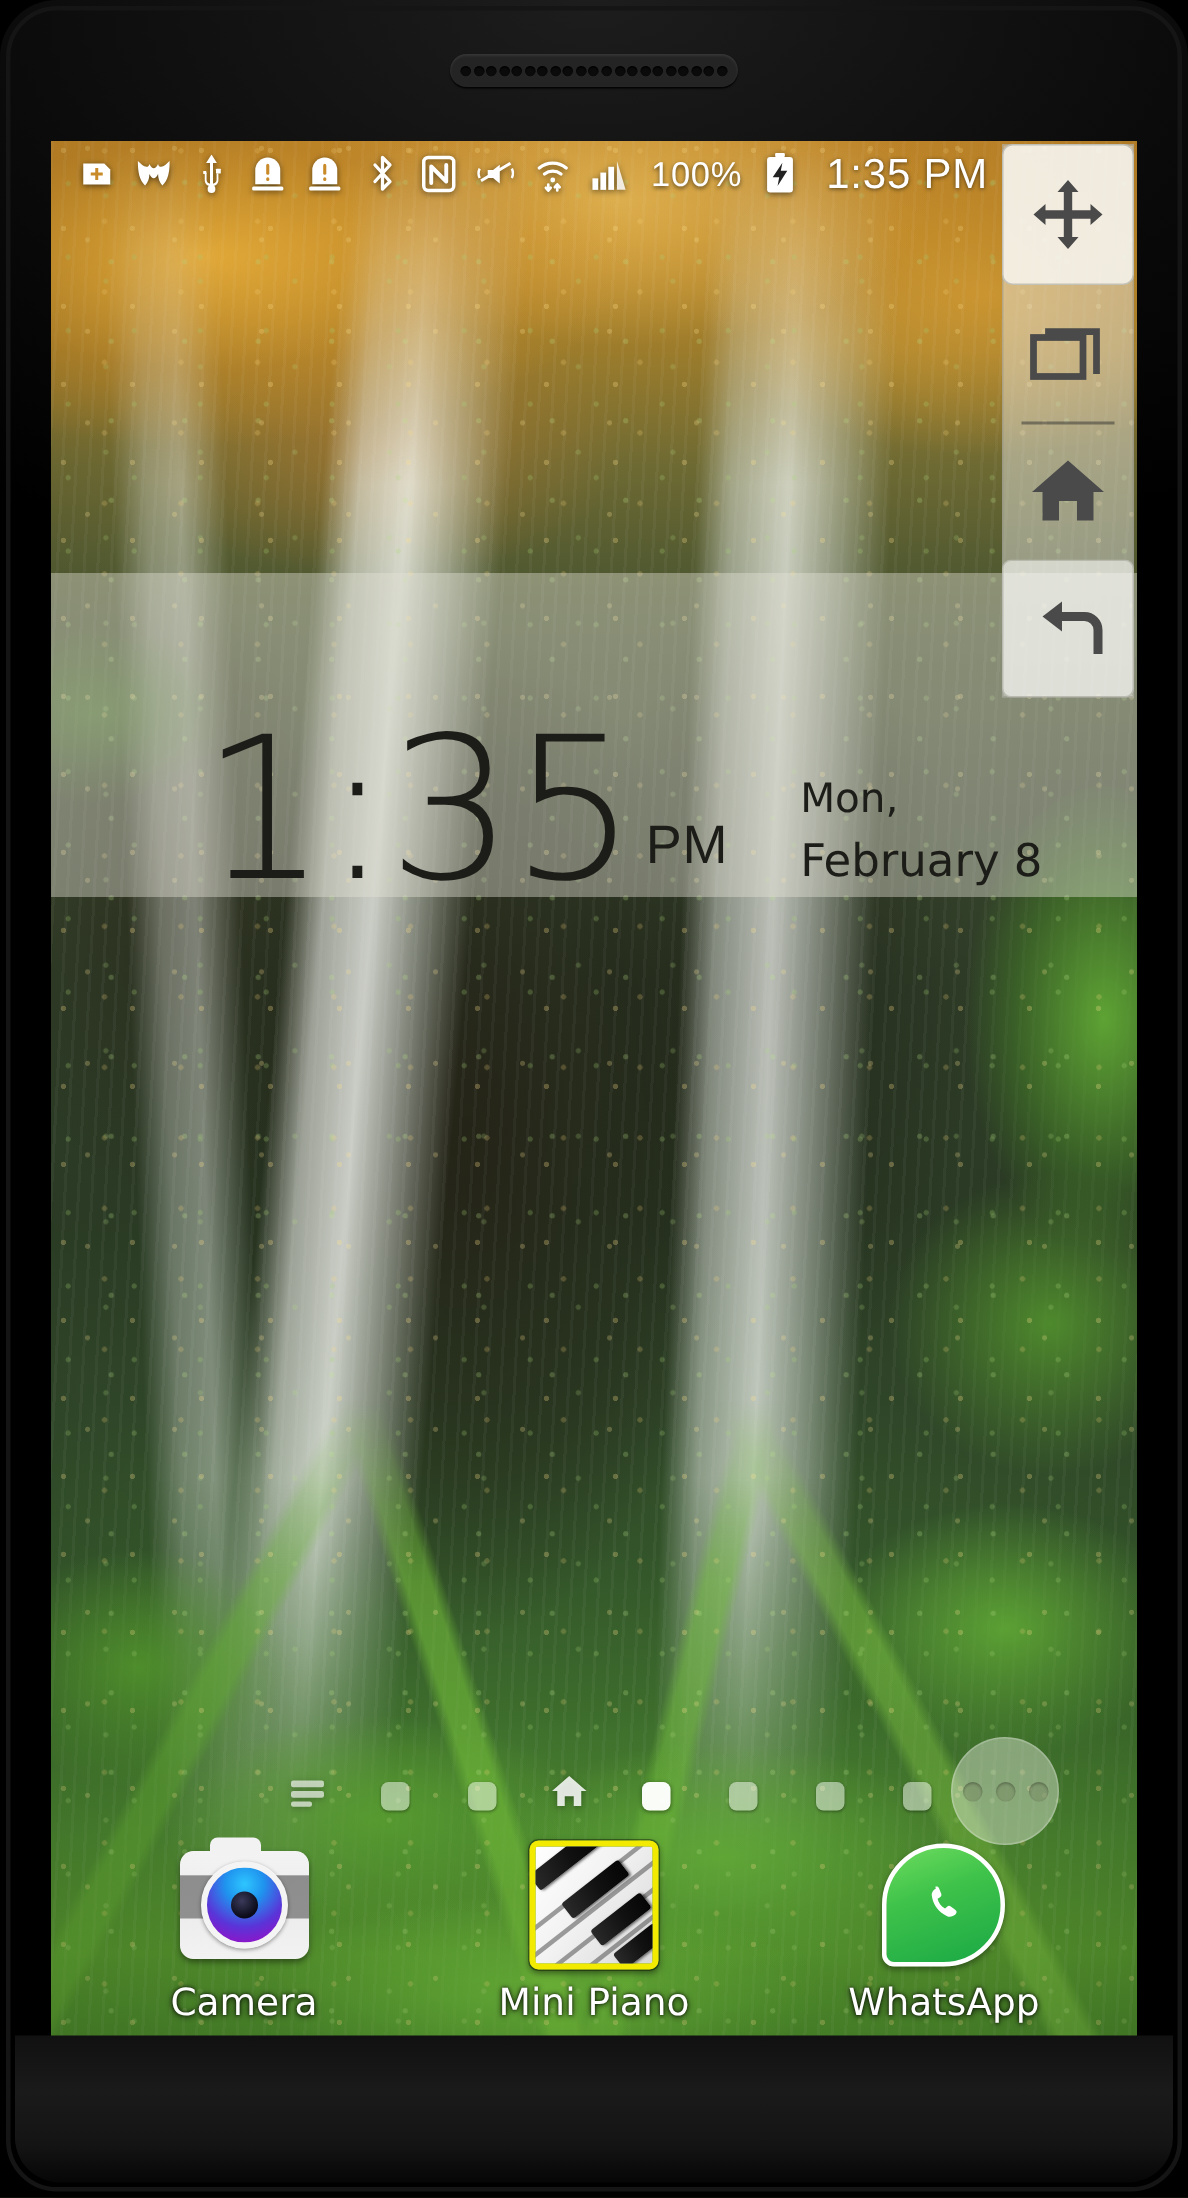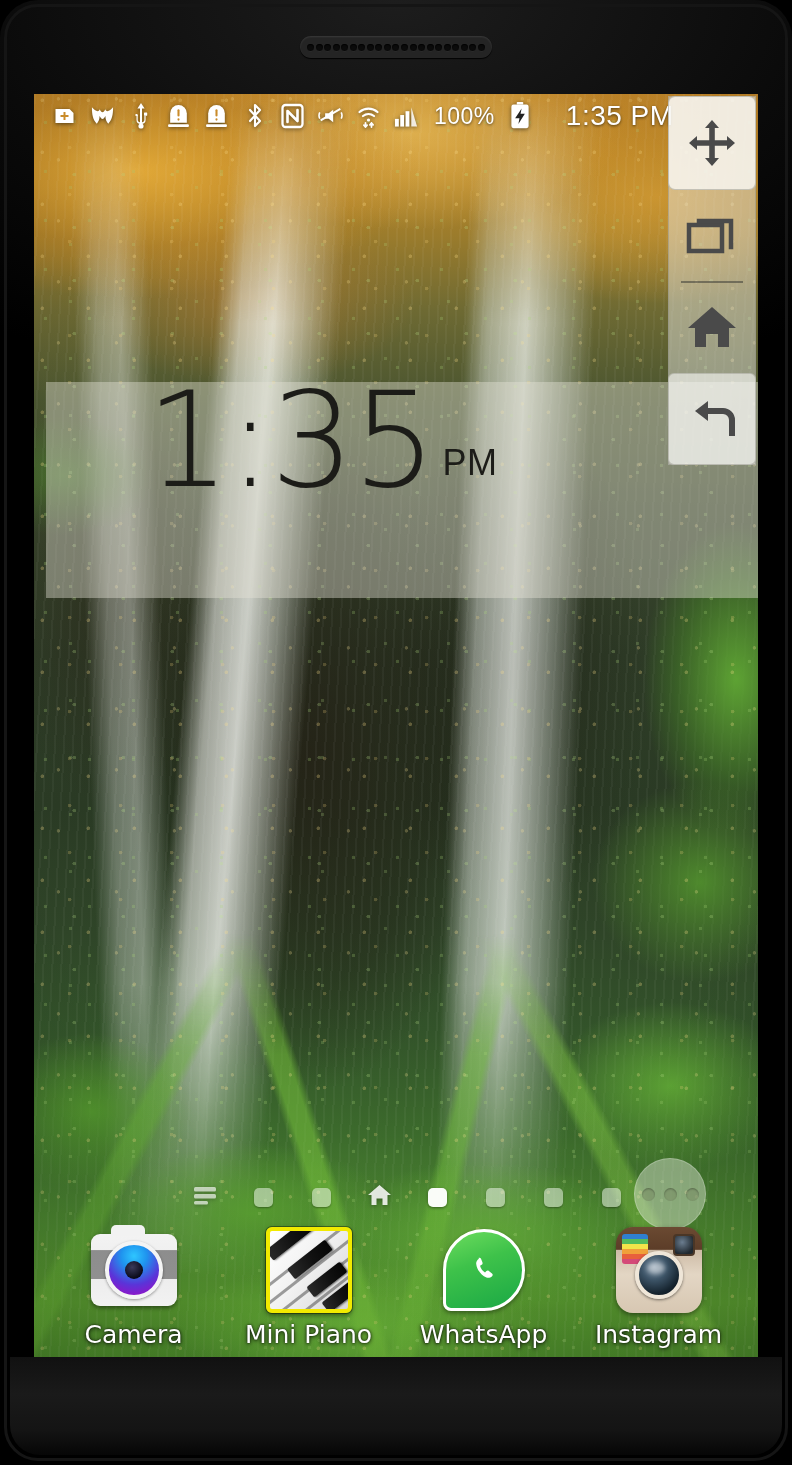--- a/index.html
+++ b/index.html
@@ -160,29 +160,29 @@
   }
   .sb-icon svg { display: block; }
   #status-battery-text {
     font-size: 23px; font-weight: 400; letter-spacing: .5px;
     color: #fff; text-shadow: 0 1px 3px rgba(0,0,0,.6);
     margin-left: 2px;
   }
   #status-clock {
     font-size: 28px; font-weight: 400; letter-spacing: .5px;
     color: #fff; text-shadow: 0 1px 3px rgba(0,0,0,.6);
-    margin-left: 20px; white-space: nowrap;
+    margin-left: 5px; white-space: nowrap;
   }
 
   
   #clock-widget {
-    position: absolute; left: 12px; top: 288px;
+    position: absolute; left: 0; top: 288px;
     width: 100%; height: 216px;
     background: rgba(228,226,214,.42);
-    display: flex; align-items: flex-start;
+    display: flex; align-items: flex-end;
     z-index: 4;
   }
   #clock-time-group {
     display: flex; align-items: flex-end;
     margin-left: 100px;
   }
   #clock-time {
     font-family: "DejaVu Sans", sans-serif;
     font-size: 132px; font-weight: 300; line-height: .88;
     color: #1c1c18; letter-spacing: -2px;
@@ -549,20 +549,24 @@
         </svg>
       </span>
 
       <span id="status-clock">1:35 PM</span>
     </div>
 
     <div id="clock-widget">
       <div id="clock-time-group">
         <span id="clock-time">1:35</span>
         <span id="clock-meridiem">PM</span>
+      </div>
+      <div id="clock-date-group">
+        <div id="clock-date-weekday">Mon,</div>
+        <div id="clock-date-full">February 8</div>
       </div>
     </div>
 
     <div id="floating-nav">
 
       <div id="nav-drag-handle">
         <span>
           <svg width="50" height="50" viewBox="0 0 50 50" fill="#4a4a4a">
             <path d="M25 2l7 8h-4.2v12.2H40V18l8 7-8 7v-4.2H27.8V40H32l-7 8-7-8h4.2V27.8H10V32l-8-7 8-7v4.2h12.2V10H18z"></path>
           </svg>
@@ -679,29 +683,19 @@
           <div class="ic-whatsapp">
             <span class="bub"></span>
             <svg class="ph" viewBox="0 0 24 24" fill="#fff">
               <path d="M7.2 4.6c.6-.5 1.4-.4 1.8.3l1.3 2.3c.3.6.2 1.2-.3 1.6l-1 .8c.7 1.8 2.1 3.2 3.9 3.9l.8-1c.4-.5 1-.6 1.6-.3l2.3 1.3c.7.4.8 1.2.3 1.8-.9 1.1-2.3 1.8-3.6 1.4-3.8-1-7-4.2-8-8-.4-1.3.3-2.7 1.4-3.6z"></path>
             </svg>
           </div>
         </div>
         <div class="dock-label">WhatsApp</div>
       </div>
 
-      <div class="dock-item">
-        <div class="dock-icon-box">
-          <div class="ic-instagram">
-            <span class="rainbow"></span>
-            <span class="viewfinder"></span>
-            <span class="ilens"></span>
-          </div>
-        </div>
-        <div class="dock-label">Instagram</div>
-      </div>
 
     </div>
 
   </div>
 
   <div id="bottom-bezel"></div>
 </div>
 
 </body></html>

